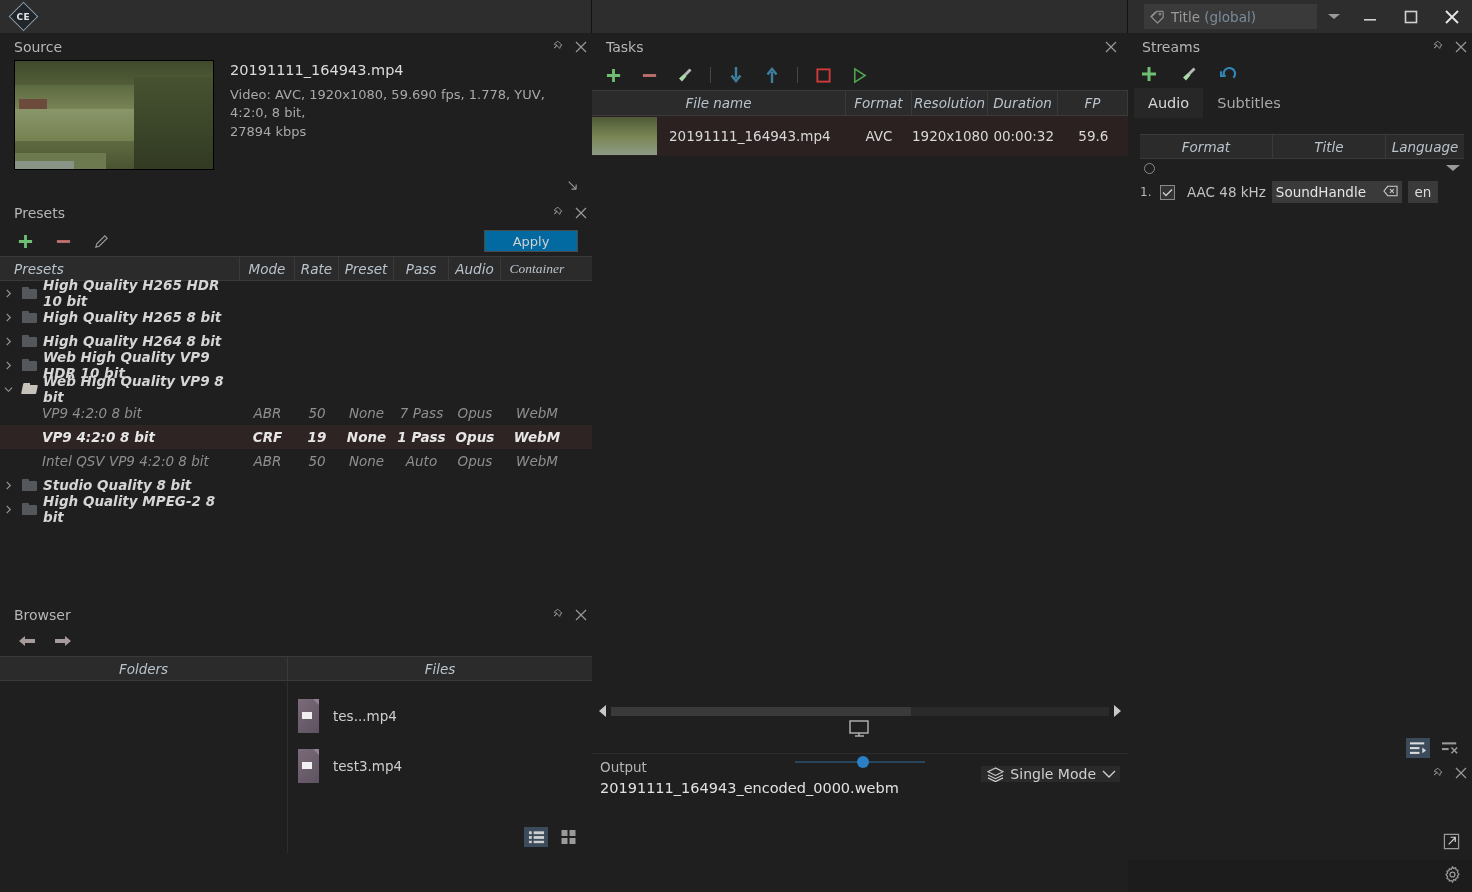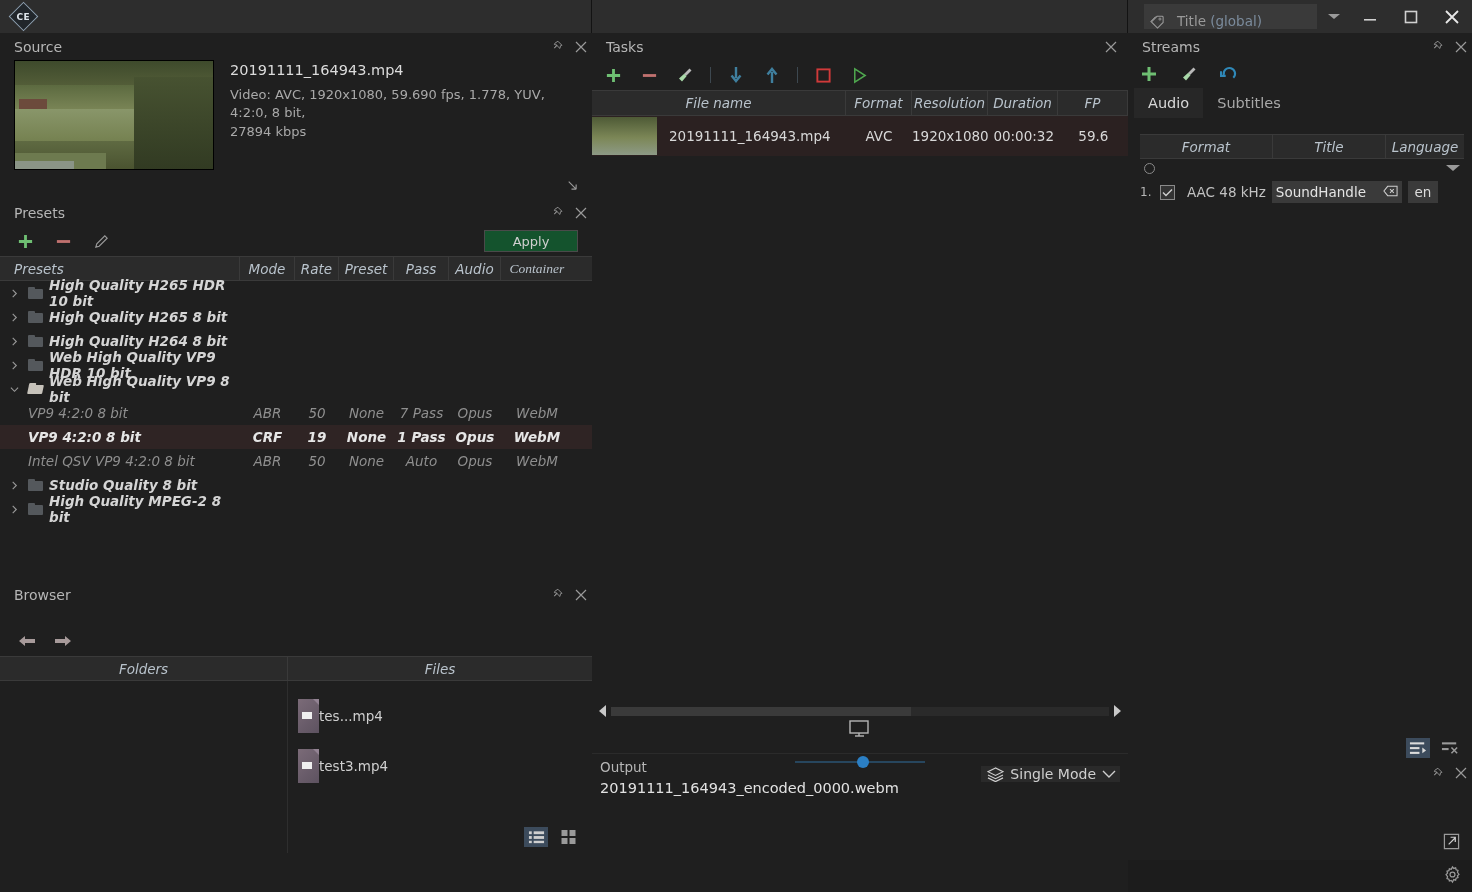--- a/index.html
+++ b/index.html
@@ -25,21 +25,21 @@
     width: 21px; height: 21px; background: #21262b; transform: rotate(45deg);
     border: 1px solid #8fa0b0; display: flex; align-items: center; justify-content: center;
   }
   .app-logo .diamond span {
     transform: rotate(-45deg); font-size: 9px; font-weight: bold; color: #dfe6ec;
     letter-spacing: .2px;
   }
   .tb-spacer { flex: 1; }
   .title-field {
     width: 173px; height: 25px; background: #3a3a3a; border: none;
-    display: flex; align-items: flex-end; gap: 12px; padding: 0 6px;
+    display: flex; align-items: center; gap: 6px; padding: 0 6px;
     margin-right: 2px;
   }
   .title-field .tag-ico { width: 15px; height: 15px; flex: 0 0 auto; }
   .title-field .tf-text { font-size: 13.5px; color: #9a9a9a; white-space: nowrap; }
   .title-field .tf-text .glob { color: #7b8b9c; }
   .title-drop {
     width: 30px; height: 25px; display: flex; align-items: center; justify-content: center;
   }
   .title-drop .tri {
     width: 0; height: 0; border-left: 6px solid transparent; border-right: 6px solid transparent;
@@ -77,21 +77,21 @@
   .src-line { font-size: 13px; color: #a9a9a9; line-height: 1.42; }
   .src-expand { text-align: right; padding: 6px 14px 0 0; }
 
   
   .presets-toolbar {
     height: 30px; display: flex; align-items: center; padding: 0 14px; gap: 16px;
   }
   .tb-ico { width: 22px; height: 22px; display: flex; align-items: center; justify-content: center; }
   .apply-btn {
     margin-left: auto; width: 94px; height: 22px; border: 1px solid #4a4a4a;
-    background: #14532d; color: #cfcfcf; font-size: 13px;
+    background: #0369a1; color: #cfcfcf; font-size: 13px;
     display: flex; align-items: center; justify-content: center;
     font-family: "DejaVu Sans", sans-serif;
   }
   .grid-head {
     display: flex; height: 25px; background: #2b2b2b; align-items: stretch;
     font-style: italic; font-size: 13.5px; color: #b9c3cc;
     border-top: 1px solid #3a3a3a; border-bottom: 1px solid #3a3a3a;
   }
   .grid-head > div {
     display: flex; align-items: center; justify-content: center;
@@ -107,22 +107,22 @@
   .col-cont { flex: 0 0 72px; }
 
   .prow {
     display: flex; height: 24px; align-items: stretch;
     font-style: italic; font-size: 13.5px;
   }
   .prow.group { color: #d5d5d5; font-weight: bold; }
   .prow.child { color: #8f8f8f; }
   .prow.selected { background: #2f2424; color: #e6e6e6; font-weight: bold; }
   .prow > div { display: flex; align-items: center; justify-content: center; }
-  .p-name { flex: 0 0 240px; justify-content: flex-start !important; padding-left: 6px; gap: 6px; }
-  .p-name.indent { padding-left: 28px; }
+  .p-name { flex: 0 0 240px; justify-content: flex-start !important; gap: 6px; }
+  .p-name.indent { padding-left: 42px; }
   .twisty { width: 16px; display: inline-flex; align-items: center; justify-content: center; flex: 0 0 16px; }
   .folder {
     width: 15px; height: 12px; flex: 0 0 15px; position: relative;
   }
   .folder i {
     position: absolute; left: 0; top: 2px; width: 15px; height: 10px;
     background: #54585c; border-radius: 1px;
   }
   .folder i::before {
     content: ""; position: absolute; left: 0; top: -2px; width: 7px; height: 3px;
@@ -137,21 +137,21 @@
     display: flex; height: 25px; background: #2b2b2b;
     border-top: 1px solid #3a3a3a; border-bottom: 1px solid #3a3a3a;
     font-style: italic; font-size: 13.5px; color: #b9c3cc;
   }
   .bgrid-head > div { display: flex; align-items: center; justify-content: center; }
   .bh-folders { flex: 0 0 288px; border-right: 1px solid #3a3a3a; }
   .bh-files { flex: 1; }
   .browser-body { display: flex; height: 172px; }
   .bb-folders { flex: 0 0 288px; border-right: 1px solid #2e2e2e; }
   .bb-files { flex: 1; padding-top: 10px; position: relative; }
-  .file-item { display: flex; align-items: center; height: 50px; padding-left: 10px; }
+  .file-item { display: flex; align-items: center; gap: 14px; height: 50px; padding-left: 10px; }
   .file-ico {
     width: 21px; height: 34px; background: linear-gradient(135deg,#7b6b78 0%,#5d5260 100%);
     position: relative; flex: 0 0 21px;
   }
   .file-ico::after {
     content: ""; position: absolute; left: 4px; top: 13px; width: 10px; height: 7px;
     background: #f0f0f0;
   }
   .file-ico::before {
     content: ""; position: absolute; right: 0; top: 0; border-left: 6px solid transparent;
@@ -541,21 +541,21 @@
           </div>
           <div class="col-mode"></div>
           <div class="col-rate"></div>
           <div class="col-preset"></div>
           <div class="col-pass"></div>
           <div class="col-audio"></div>
           <div class="col-cont"></div>
         </div>
       </div>
 
-    <div class="panel-title" style="position:absolute;top:548px;width:592px;">
+    <div class="panel-title" style="position:absolute;top:568px;width:592px;">
       <span class="pt-label">Browser</span>
       <span class="pt-btn">
         <svg width="13" height="13" viewBox="0 0 16 16">
             <path d="M6 1.5l5 5-1.8.6-.7 3.3-3.6-3.6L1.6 9.9 5 6.3l-3.3-.7L2.3 4z" fill="none" stroke="#9a9a9a" stroke-width="1.1"></path>
           </svg>
       </span>
       <span class="pt-btn">
         <svg width="12" height="12" viewBox="0 0 12 12">
             <path d="M1 1l10 10M11 1L1 11" stroke="#9a9a9a" stroke-width="1.2"></path>
           </svg>

